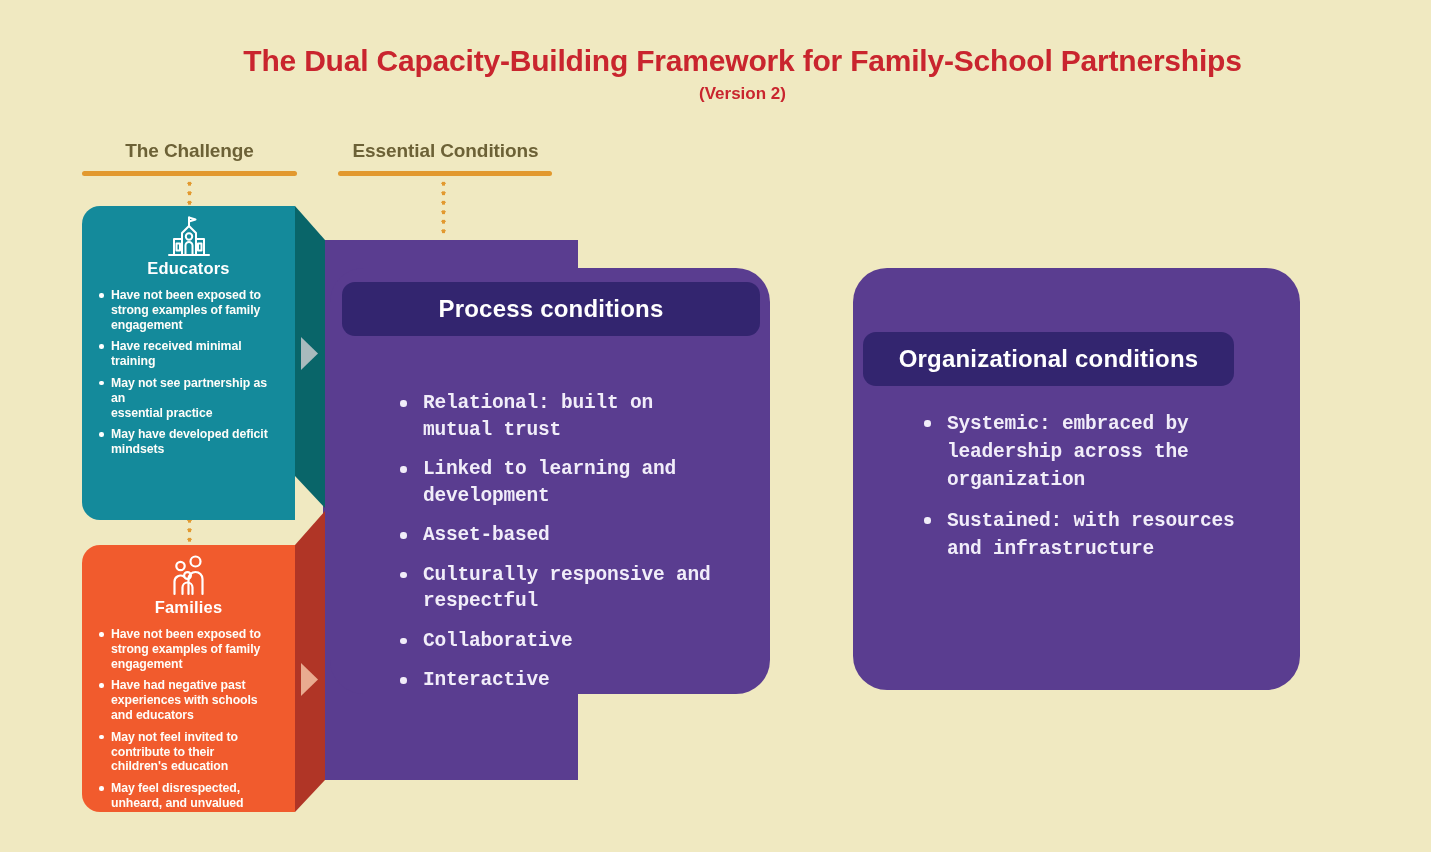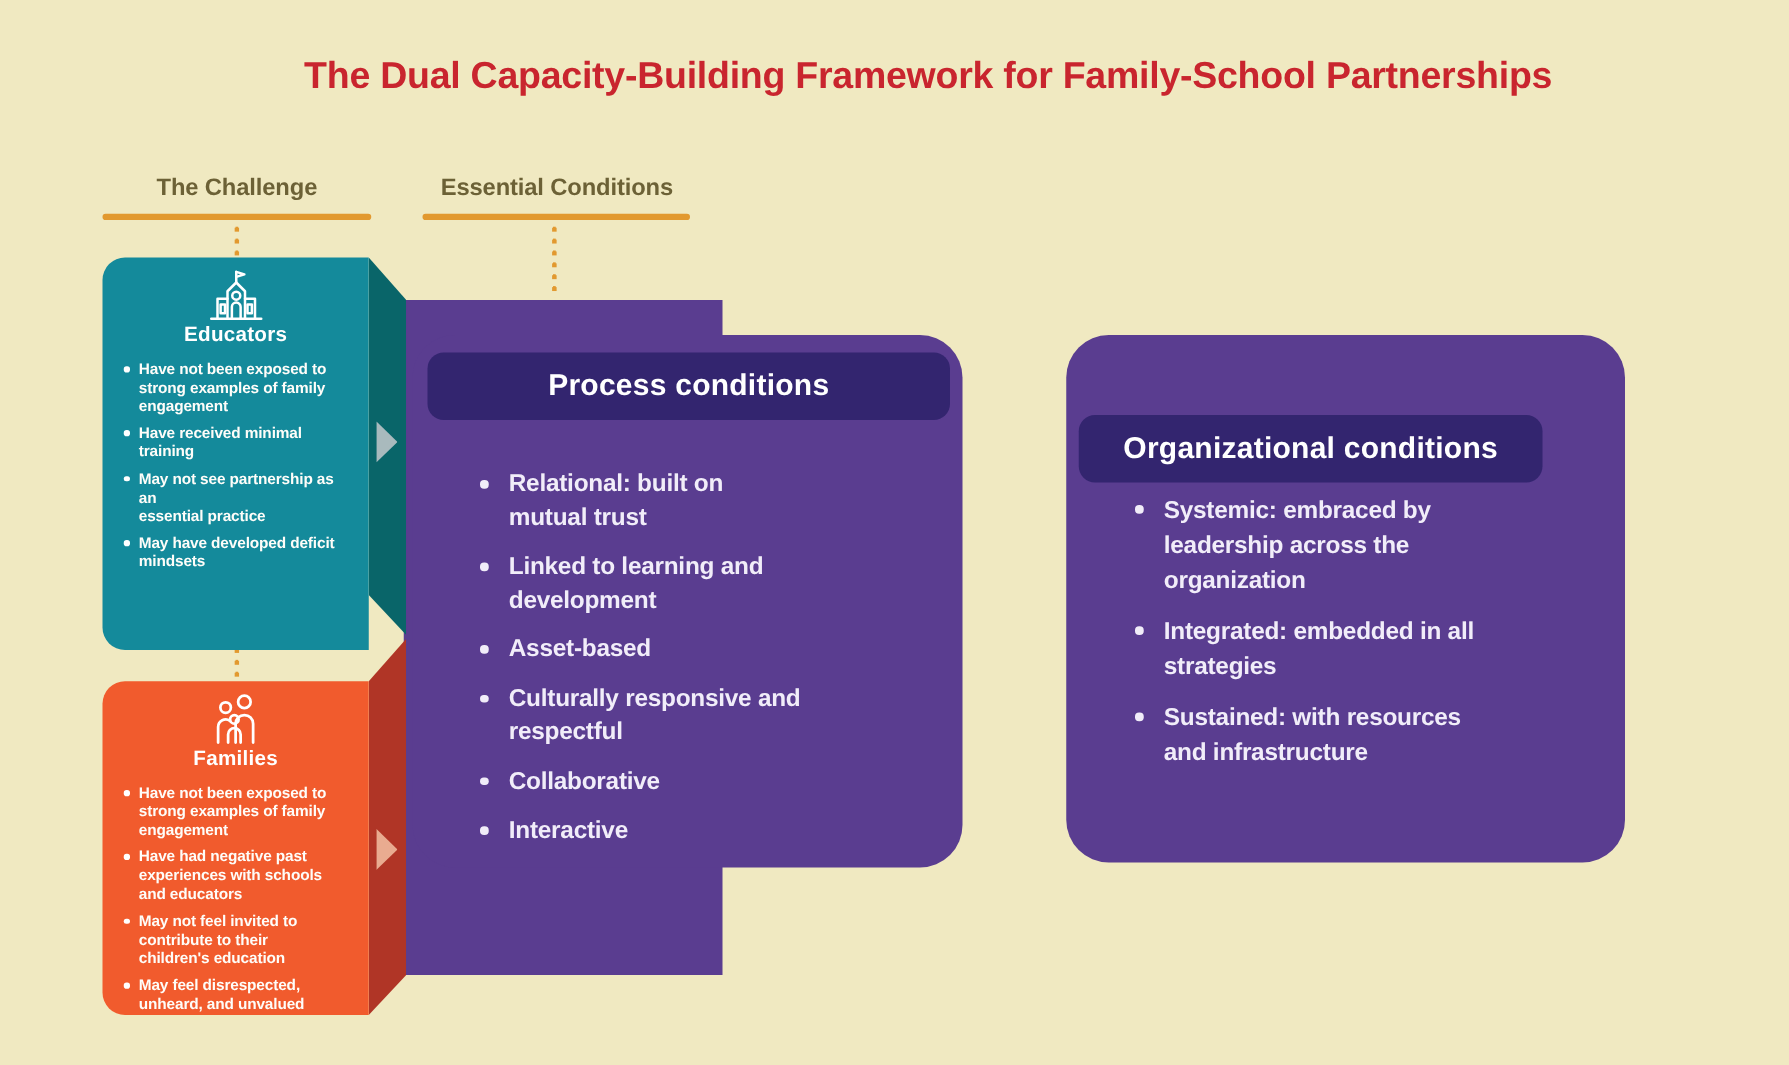--- a/index.html
+++ b/index.html
@@ -45,21 +45,21 @@
   .front-box{background:#5a3d90; border-radius:34px;}
   .front-box.process{left:330px; top:268px; width:440px; height:426px;}
   .front-box.org{left:853px; top:268px; width:447px; height:422px;}
   .pill{
     position:absolute; background:#33256f; border-radius:13px;
     display:flex; align-items:center; justify-content:center;
     color:#ffffff; font-size:24px; font-weight:bold; letter-spacing:0.2px;
   }
   .front-box.process .pill{left:12px; top:14px; width:418px; height:54px;}
   .front-box.org .pill{left:10px; top:42px; width:371px; height:54px;margin-top:22px;}
-  .cond-list{position:absolute; margin:0; padding:0; list-style:none;}
+  .cond-list{position:absolute; margin:16px; padding:0; list-style:none;font-family:Liberation Mono, monospace;}
   .front-box.process .cond-list{left:52px; top:106px;}
   .front-box.org .cond-list{left:53px; top:126px;}
   .cond-list li{
     position:relative; padding-left:25px; margin-bottom:13px;
     color:#f1edf9; font-size:19.5px; font-weight:bold; letter-spacing:-0.2px;
     line-height:26.5px; white-space:pre-line;
   }
   .front-box.org .cond-list li{line-height:28px;}
   .cond-list li::before{
     content:""; position:absolute; left:2px; top:10px;
@@ -87,20 +87,21 @@
   .tri{position:absolute; width:17px; height:33px; clip-path:polygon(0 0, 100% 50%, 0 100%);}
   .tri.gray{left:301px; top:337px; background:#a9babd;}
   .tri.pink{left:301px; top:663px; background:#e9ab90;}
 </style>
 </head>
 <body>
 
 <div class="canvas">
 
   <div class="title">The Dual Capacity-Building Framework for Family-School Partnerships</div>
+  <div class="subtitle">(Version 2)</div>
 
   <div class="col-head challenge">The Challenge</div>
   <div class="col-head essential">Essential Conditions</div>
   <div class="rule challenge"></div>
   <div class="rule essential"></div>
 
   <div class="dots d1 abs"></div>
   <div class="dots d2 abs"></div>
   <div class="dots d3 abs"></div>
 
@@ -122,22 +123,20 @@
       <li>Interactive</li>
     </ul>
   </div>
 
   <div class="front-box org abs">
     <div class="pill">Organizational conditions</div>
     <ul class="cond-list">
       <li>Systemic: embraced by
 leadership across the
 organization</li>
-      <li>Integrated: embedded in all
-strategies</li>
       <li>Sustained: with resources
 and infrastructure</li>
     </ul>
   </div>
 
   <div class="challenge-box educators abs">
     <svg width="48" height="44" viewBox="0 0 48 44" fill="none" stroke="#ffffff" stroke-width="2" stroke-linecap="round" stroke-linejoin="round">
       <path d="M4 41 H44"></path>
       <path d="M9 41 V25 H17"></path>
       <path d="M39 41 V25 H31"></path>

